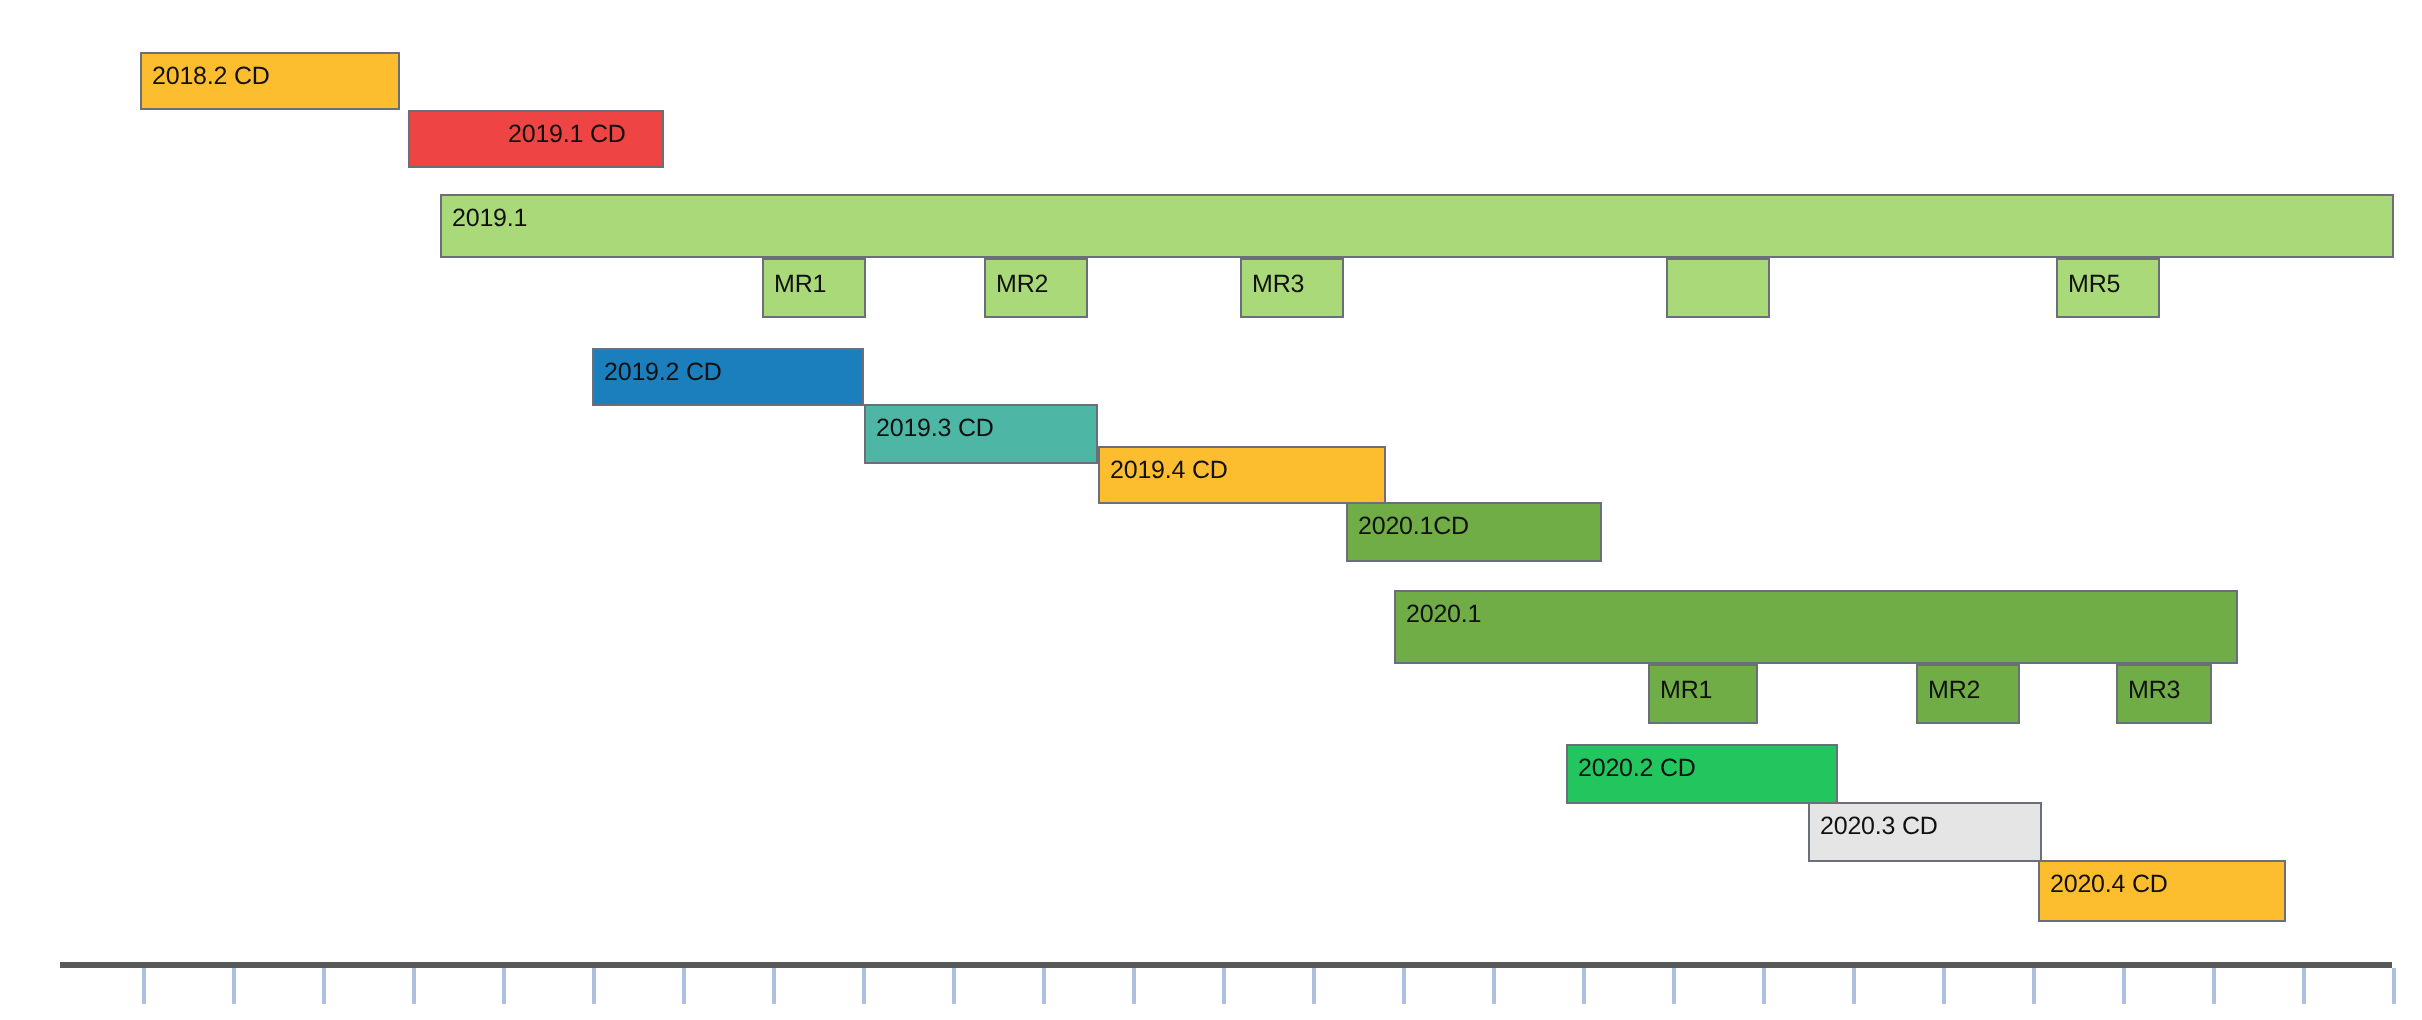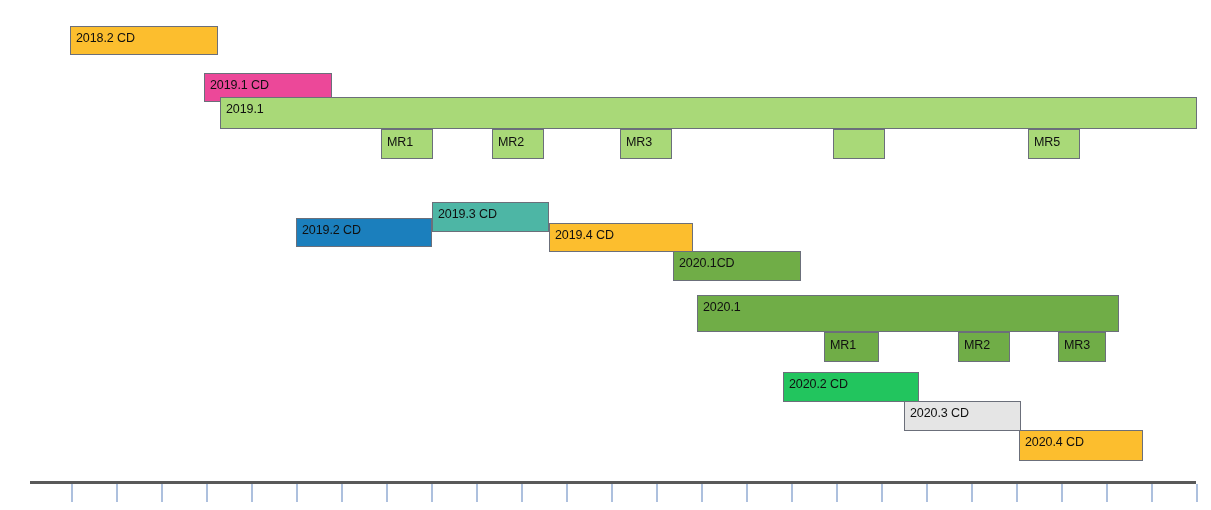--- a/index.html
+++ b/index.html
@@ -56,30 +56,30 @@
     height: 18px;
     background: #adc0de;
   }
 </style>
 </head>
 <body>
 
 <div id="gantt-root">
 
   <div id="bars-layer">
-      <div class="bar" style="left: 70px; top: 26px; width: 148px; height: 29px; background: rgb(252, 190, 46);">
+      <div class="bar" style="left: 70px; top: 26px; width: 130px; height: 29px; background: rgb(252, 190, 46);">
         <span class="bar-label">2018.2 CD</span>
       </div>
-      <div class="bar" style="left: 204px; top: 73px; width: 128px; height: 29px; background: #ec4899;">
+      <div class="bar" style="left: 204px; top: 55px; width: 128px; height: 29px; background: #ef4444; padding-left: 44px;">
         <span class="bar-label">2019.1 CD</span>
       </div>
       <div class="bar track" style="left: 220px; top: 97px; width: 977px; height: 32px; background: rgb(169, 217, 120);">
         <span class="bar-label">2019.1</span>
       </div>
-      <div class="bar" style="left: 296px; top: 174px; width: 136px; height: 29px; background: rgb(27, 127, 189); margin-top: 44px;">
+      <div class="bar" style="left: 296px; top: 174px; width: 136px; height: 29px; background: rgb(27, 127, 189);">
         <span class="bar-label">2019.2 CD</span>
       </div>
       <div class="bar" style="left: 432px; top: 202px; width: 117px; height: 30px; background: rgb(77, 182, 165);">
         <span class="bar-label">2019.3 CD</span>
       </div>
       <div class="bar" style="left: 549px; top: 223px; width: 144px; height: 29px; background: rgb(252, 190, 46);">
         <span class="bar-label">2019.4 CD</span>
       </div>
       <div class="bar" style="left: 673px; top: 251px; width: 128px; height: 30px; background: rgb(112, 173, 71);">
         <span class="bar-label">2020.1CD</span>

